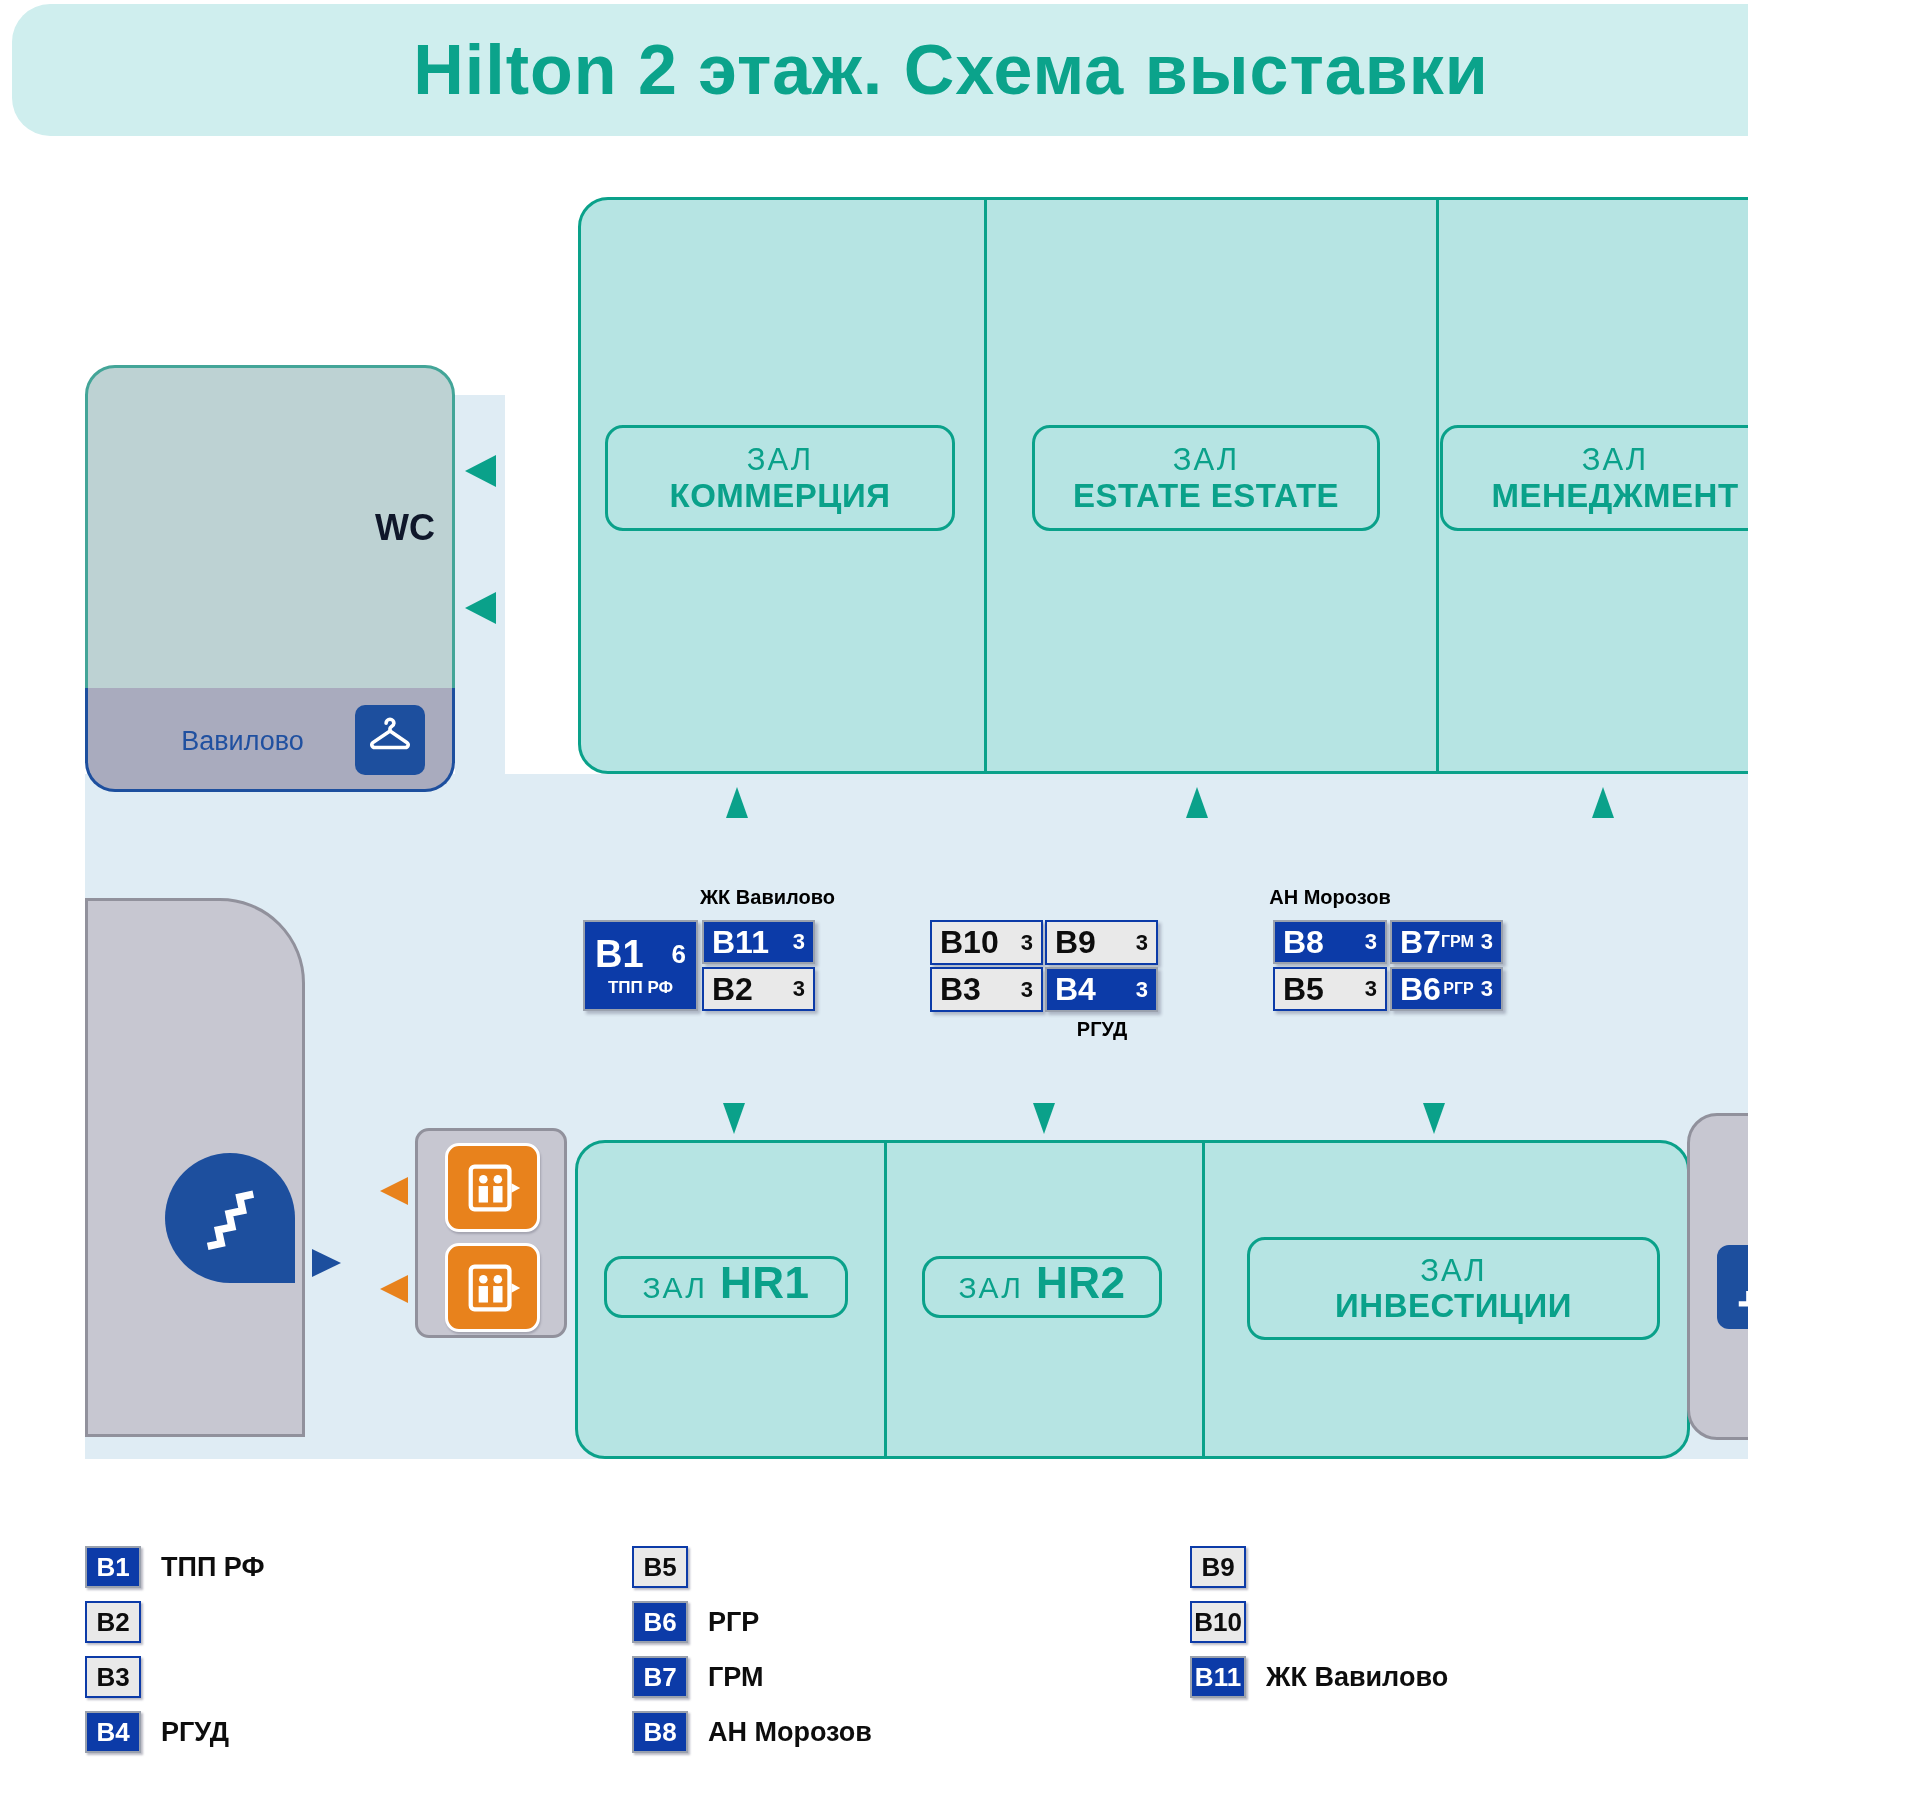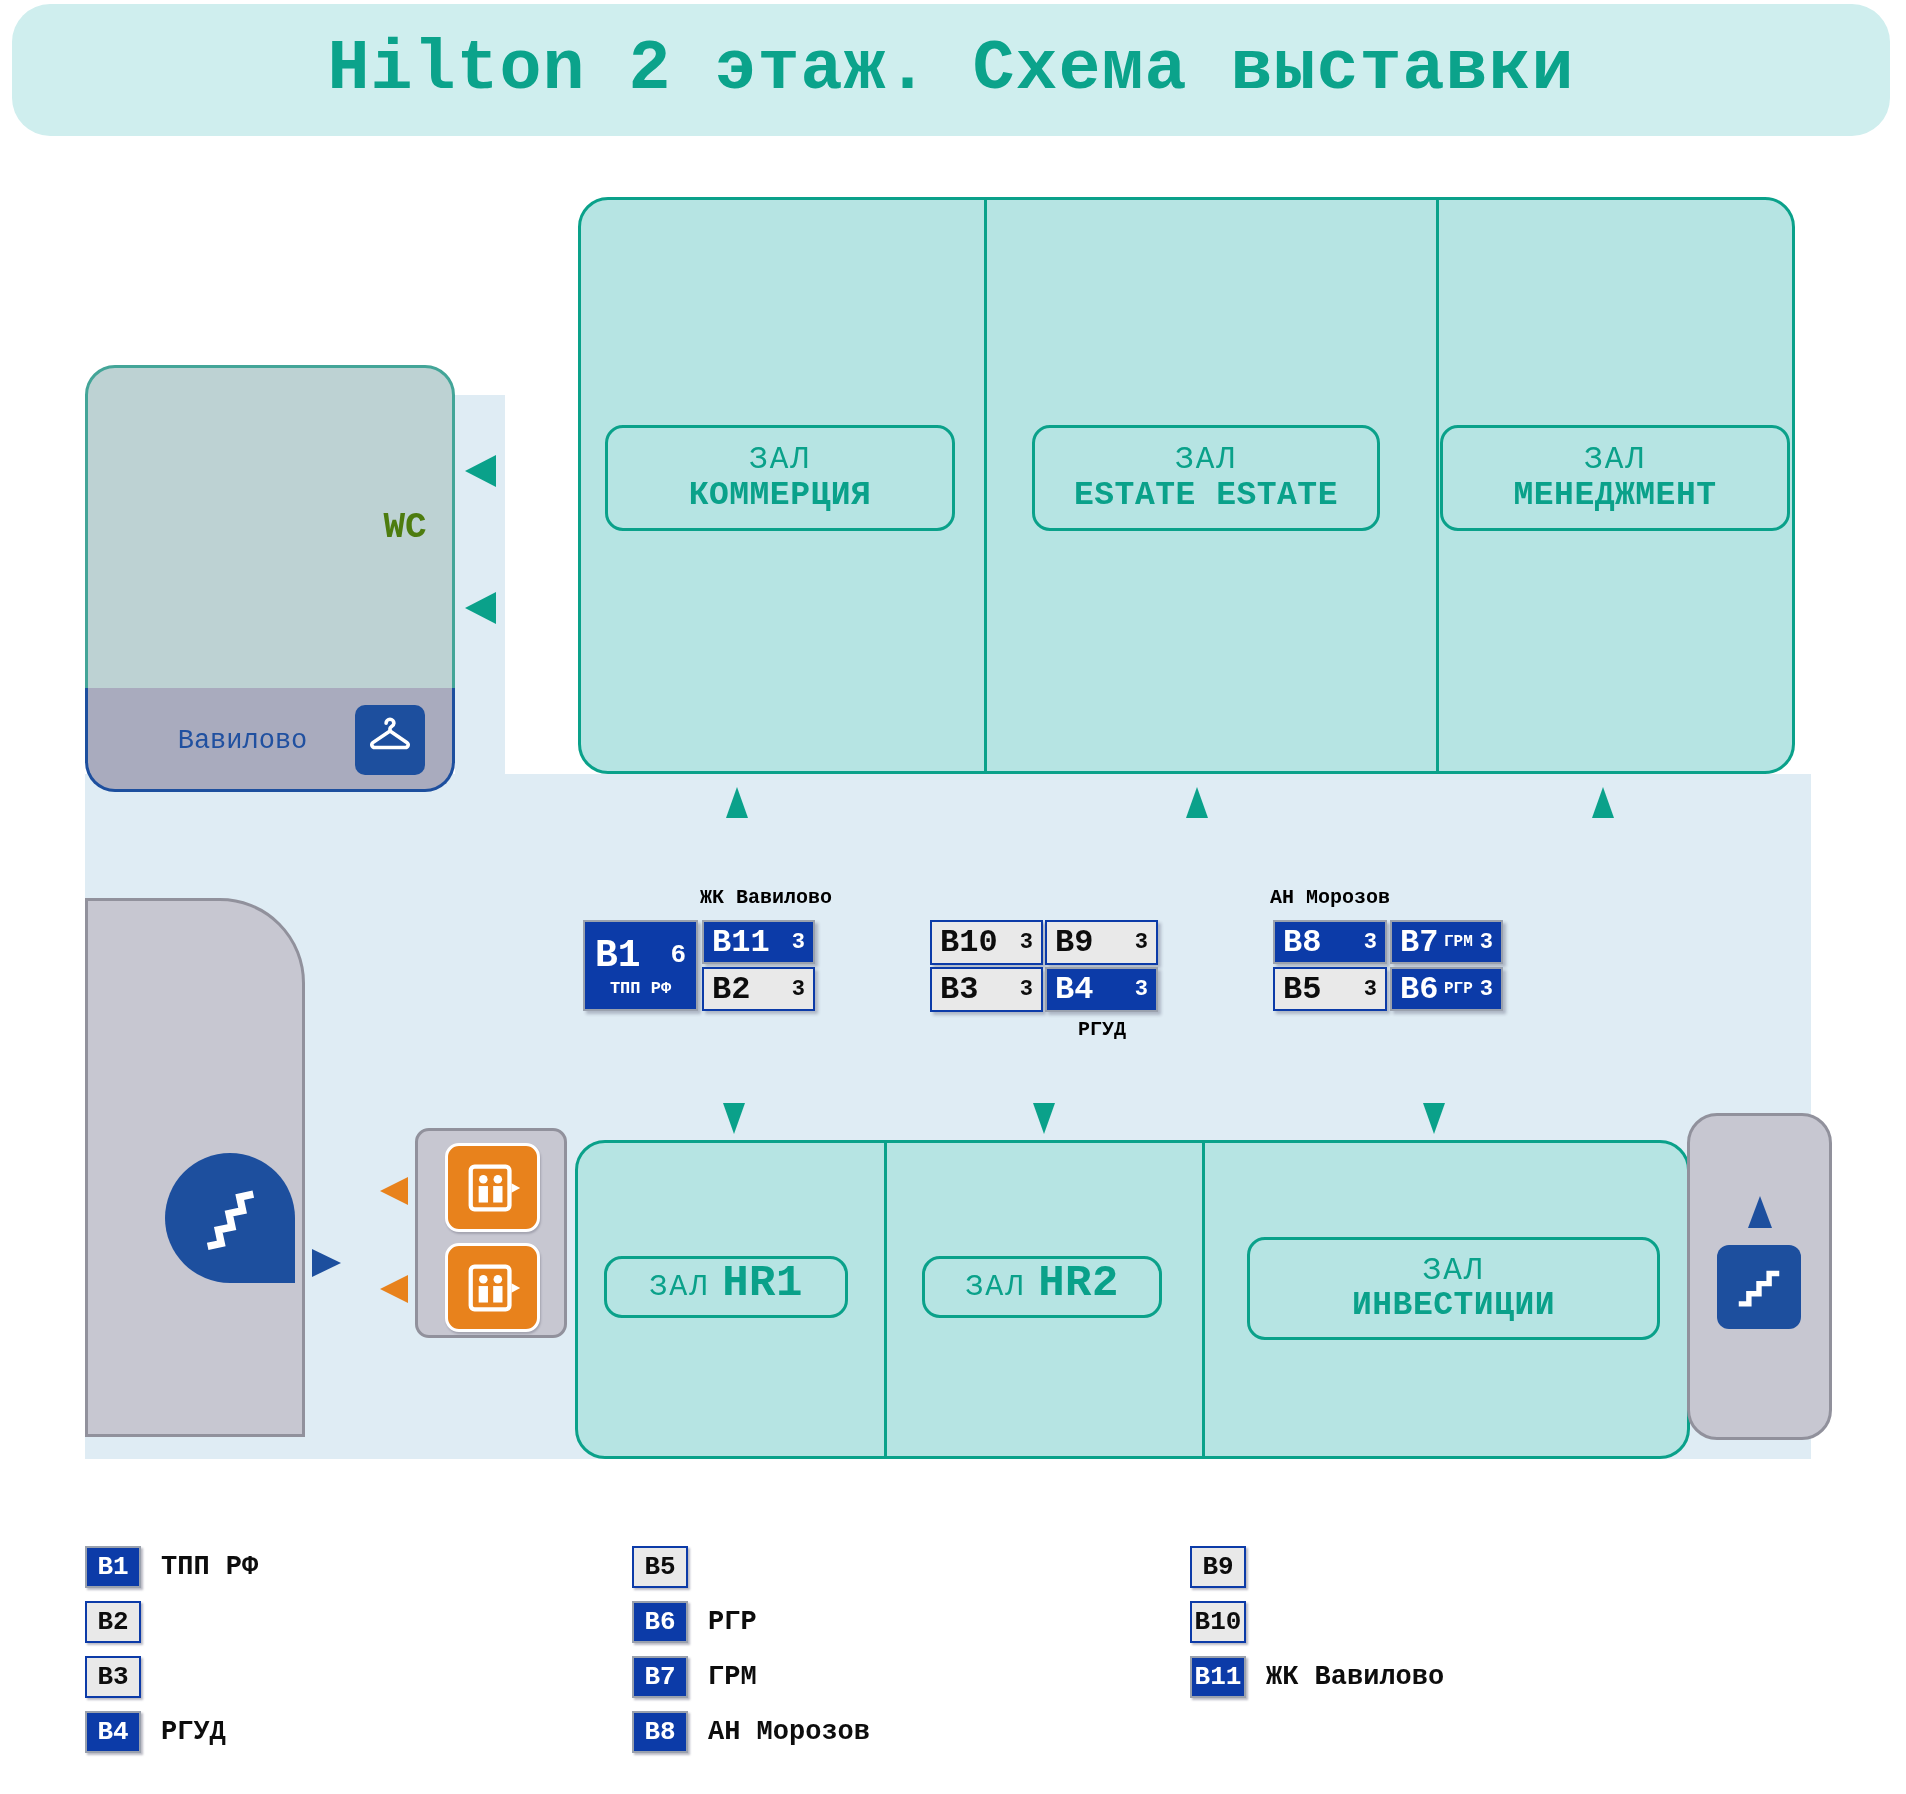--- a/index.html
+++ b/index.html
@@ -1,17 +1,17 @@
 <!DOCTYPE html>
 <html><head>
 <meta charset="utf-8">
 <style>
   html,body{margin:0;padding:0;background:#fff;}
-  #stage{position:relative;width:1906px;height:1794px;background:#ffffff;overflow:hidden;
-         font-family:Liberation Mono, monospace;}
+  #stage{position:relative;width:1748px;height:1794px;background:#ffffff;overflow:hidden;
+         font-family:Liberation Sans, sans-serif;}
   .abs{position:absolute;box-sizing:border-box;}
 
   
   .banner{background:#cfeeee;border-radius:38px;}
   .title{width:100%;text-align:center;line-height:132px;font-size:70px;font-weight:bold;
          color:#0ba38b;letter-spacing:1px;}
 
   
   .corridor{background:#dfecf4;}
 
@@ -21,21 +21,21 @@
   .halllabel{border:3px solid #0aa18a;border-radius:18px;color:#0aa18a;display:flex;
              flex-direction:column;align-items:center;justify-content:center;background:transparent;}
   .halllabel .pre{font-size:31px;font-weight:400;letter-spacing:2px;line-height:1.15;}
   .halllabel .nm{font-size:33px;font-weight:bold;letter-spacing:.5px;line-height:1.1;white-space:nowrap;}
   .halllabel.inline{flex-direction:row;align-items:baseline;gap:13px;}
   .halllabel.inline .pre{font-size:30px;}
   .halllabel.inline .nm{font-size:44px;}
 
   
   .wc{background:#bdd2d3;border:3px solid #43a598;border-radius:30px 30px 0 0;}
-  .wctext{font-size:36px;font-weight:bold;color:#4d7c0f;text-align:center;}
+  .wctext{font-size:36px;font-weight:bold;color:#0f172a;text-align:center;}
   .wardrobe{background:#a9abbe;border:3px solid #1d4f9e;border-top:none;border-radius:0 0 30px 30px;}
   .wardrobetext{font-size:27px;font-weight:500;color:#2050a0;text-align:center;}
 
   
   .pillar{background:#c7c7d1;border:3px solid #91919c;}
 
   
   .teardrop{background:#1d4f9e;border-radius:50% 50% 0 50%;display:flex;align-items:center;justify-content:center;}
   .bluesq{background:#1d4f9e;border-radius:12px;display:flex;align-items:center;justify-content:center;}
   .orangesq{background:#e8821c;border:3px solid #ffffff;border-radius:14px;display:flex;

